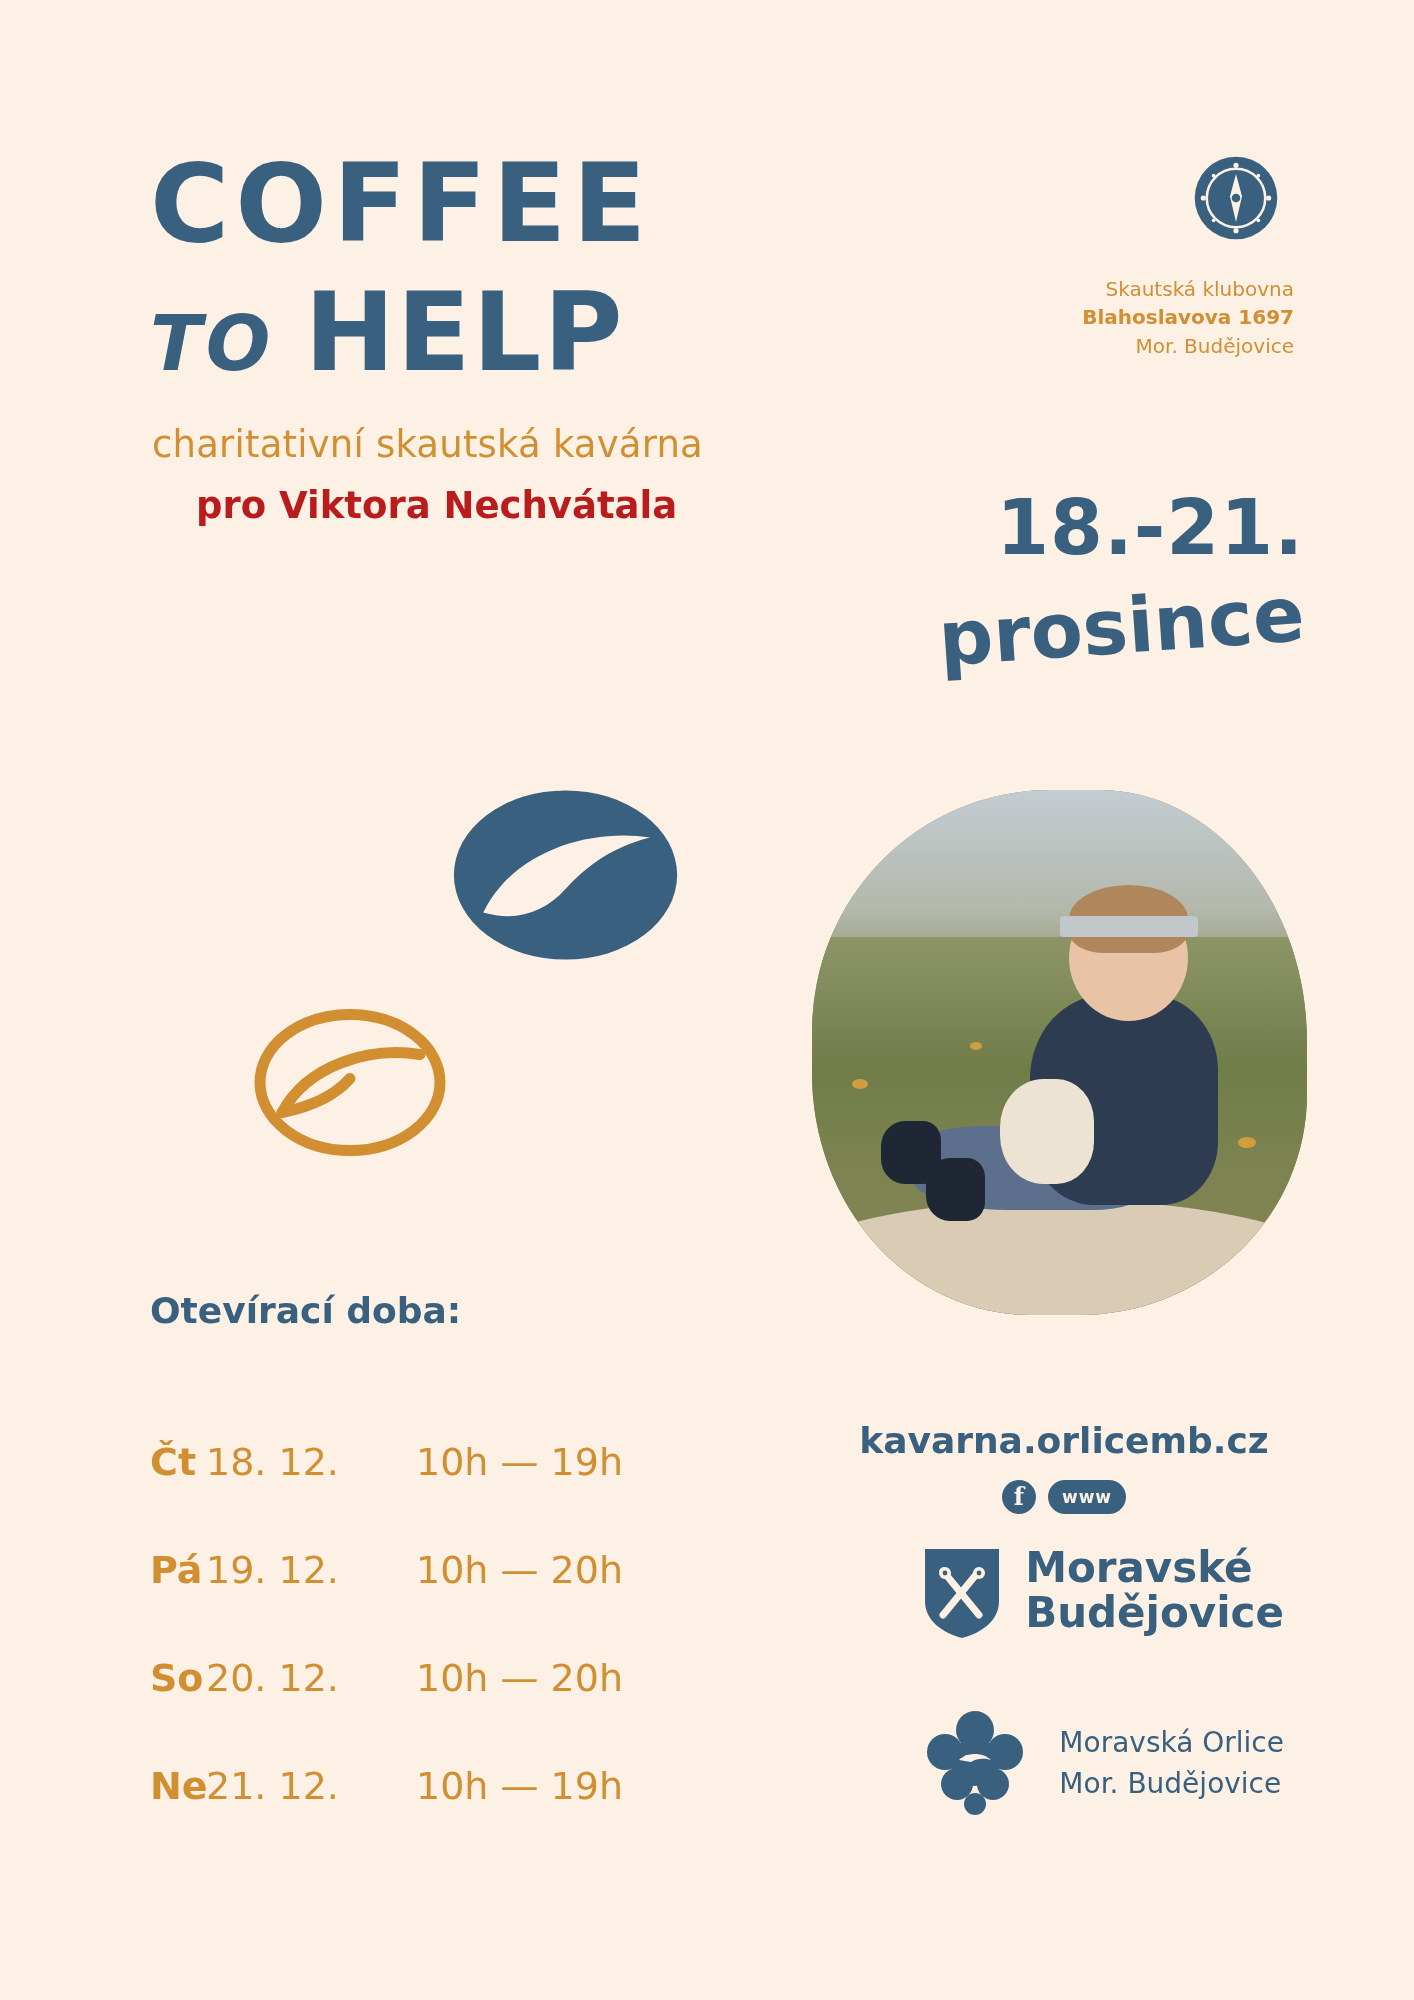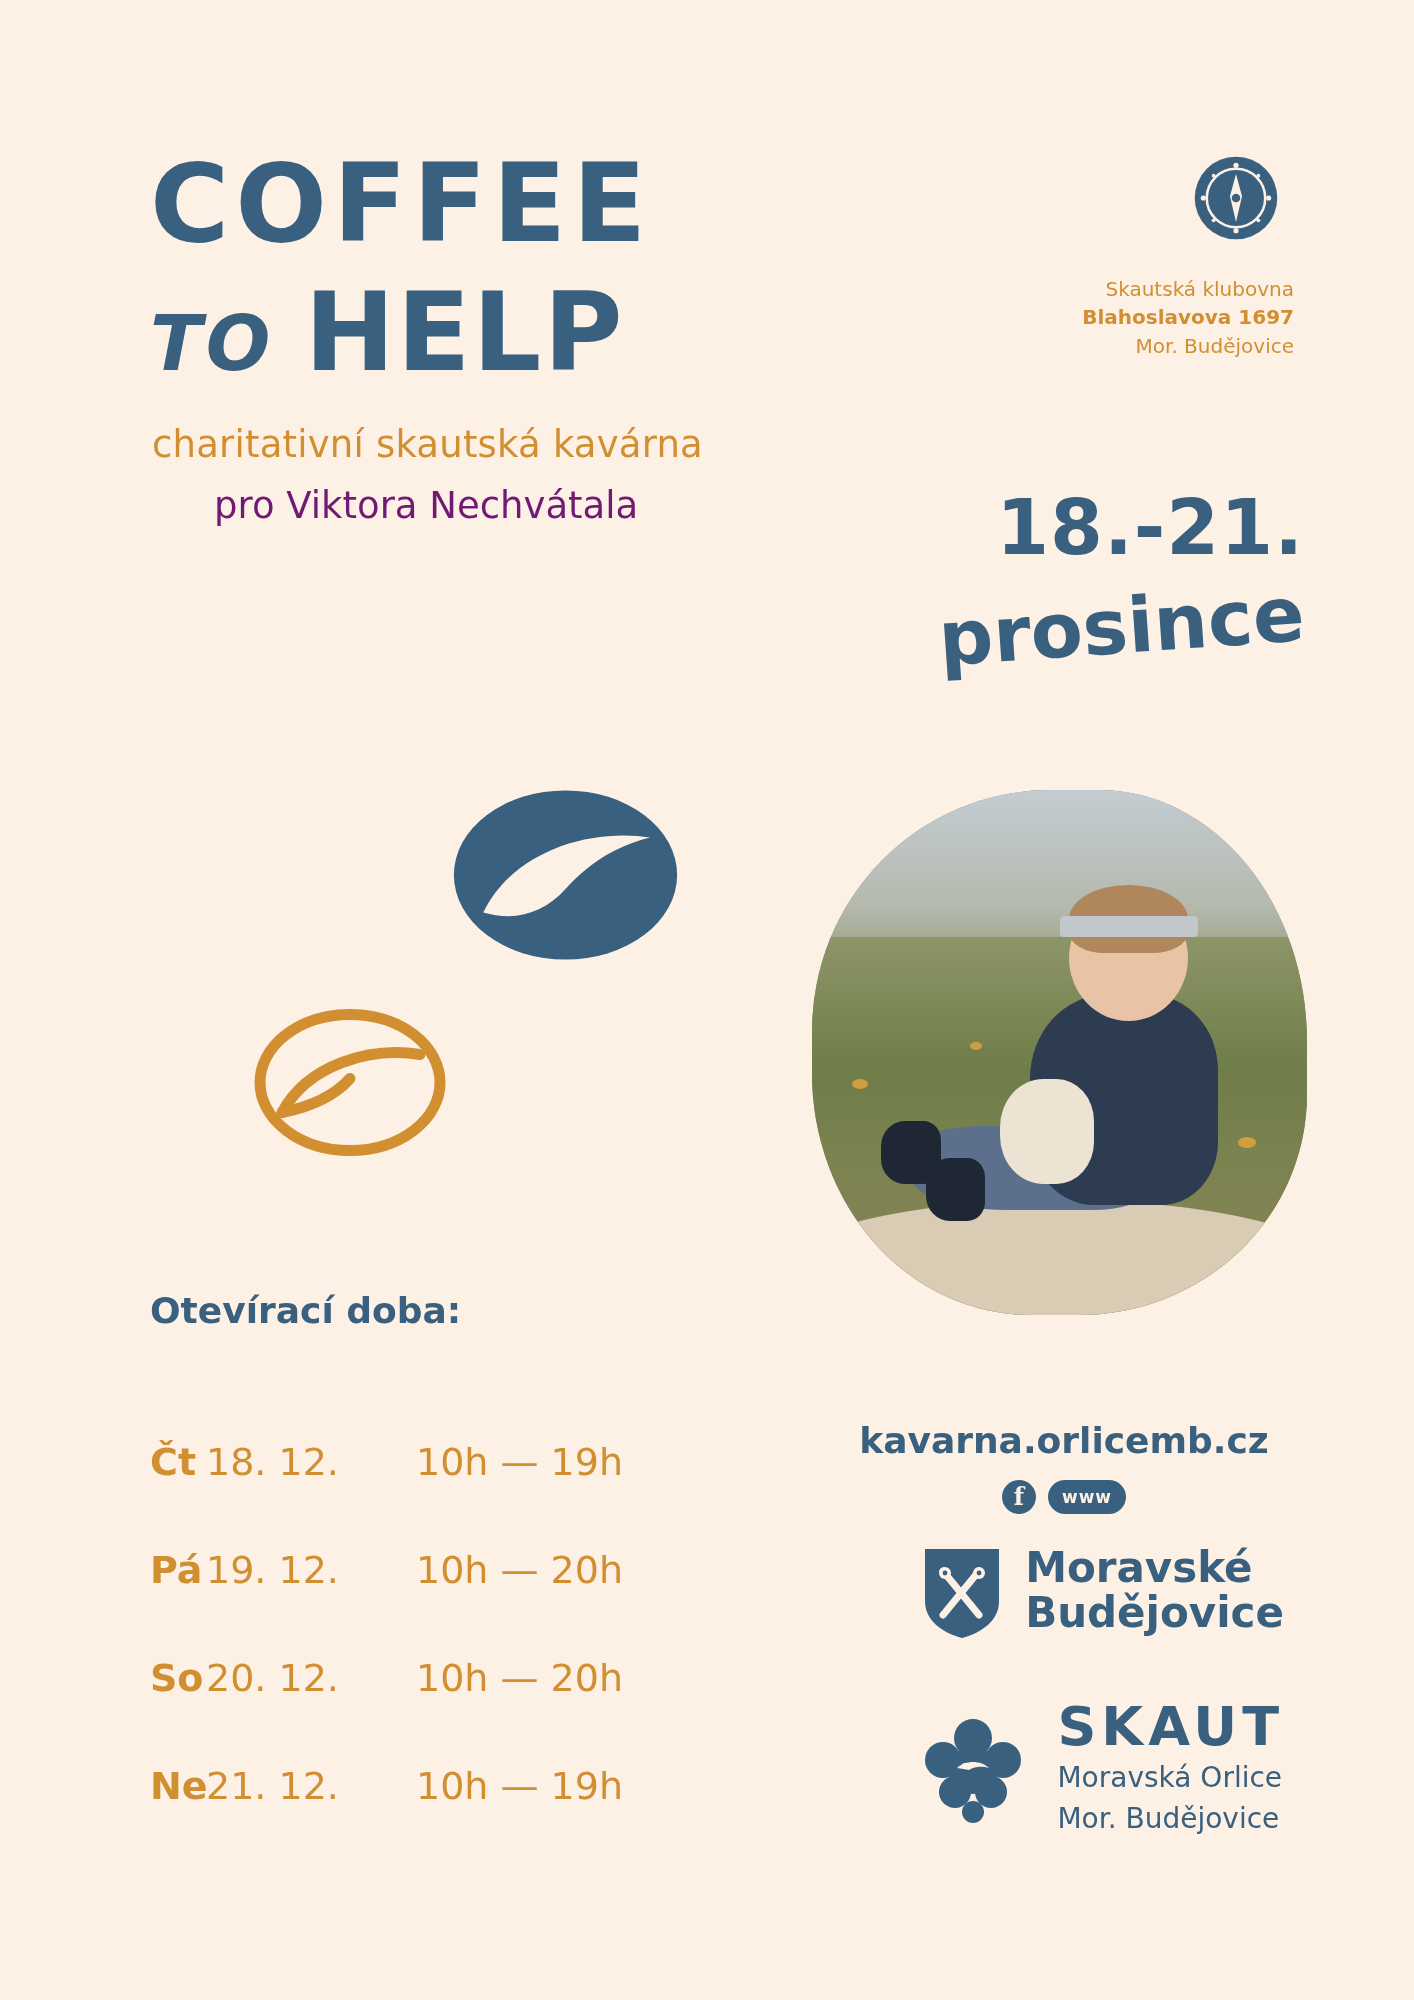--- a/index.html
+++ b/index.html
@@ -53,24 +53,24 @@
     font-style: italic;
   }
   .subtitle {
     margin: 34px 0 0 2px;
     font-size: 37px;
     color: #d18f32;
     font-weight: 400;
     letter-spacing: 0.2px;
   }
   .subtitle2 {
-    margin: 18px 0 0 64px;
+    margin: 18px 0 0 46px;
     font-size: 37px;
-    color: #701a75;
-    font-weight: 400;
+    color: #b91c1c;
+    font-weight: 700;
   }
 
   
   .venue {
     position: absolute;
     right: 120px;
     top: 275px;
     width: 400px;
     text-align: right;
     color: #d18f32;
@@ -473,19 +473,18 @@
       <circle cx="30" cy="52" r="18" fill="#39607f"></circle>
       <circle cx="90" cy="52" r="18" fill="#39607f"></circle>
       <circle cx="42" cy="84" r="16" fill="#39607f"></circle>
       <circle cx="78" cy="84" r="16" fill="#39607f"></circle>
       <circle cx="60" cy="62" r="24" fill="#39607f"></circle>
       <circle cx="60" cy="104" r="11" fill="#39607f"></circle>
       <path d="M44 60 C52 52 68 52 76 60 C70 58 62 58 56 62 Z" fill="#fdf1e6"></path>
       <circle cx="52" cy="58" r="3" fill="#fdf1e6"></circle>
     </svg>
     <div class="skaut-txt">
-      <div class="big">SKAUT</div>
       <div class="small">Moravská Orlice</div>
       <div class="small">Mor.  Budějovice</div>
     </div>
   </div>
 
 </div>
 
 </body></html>

